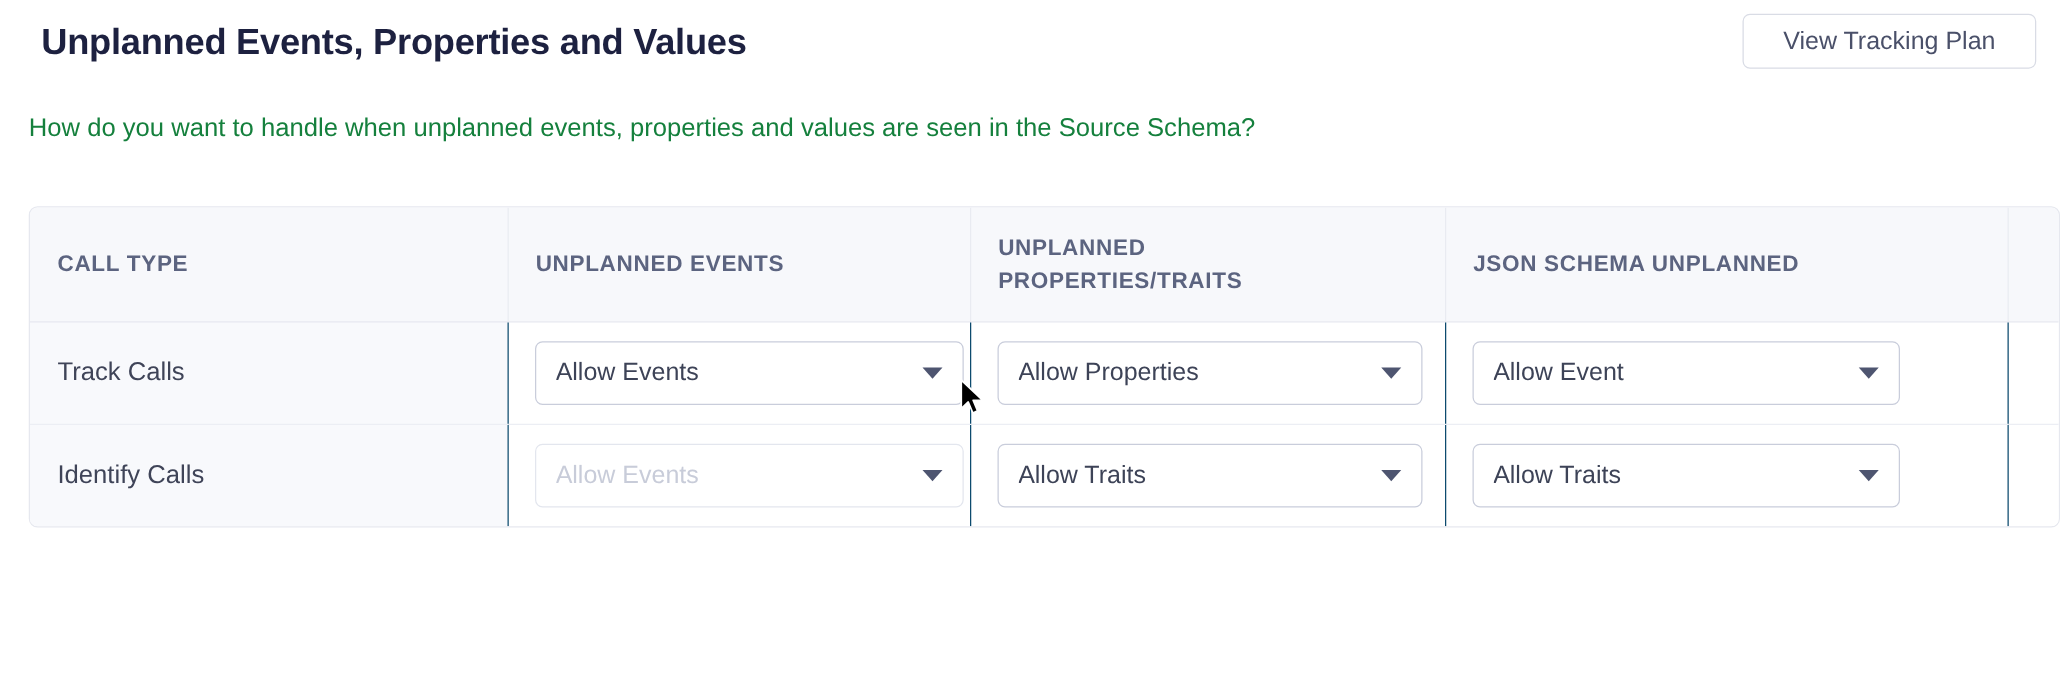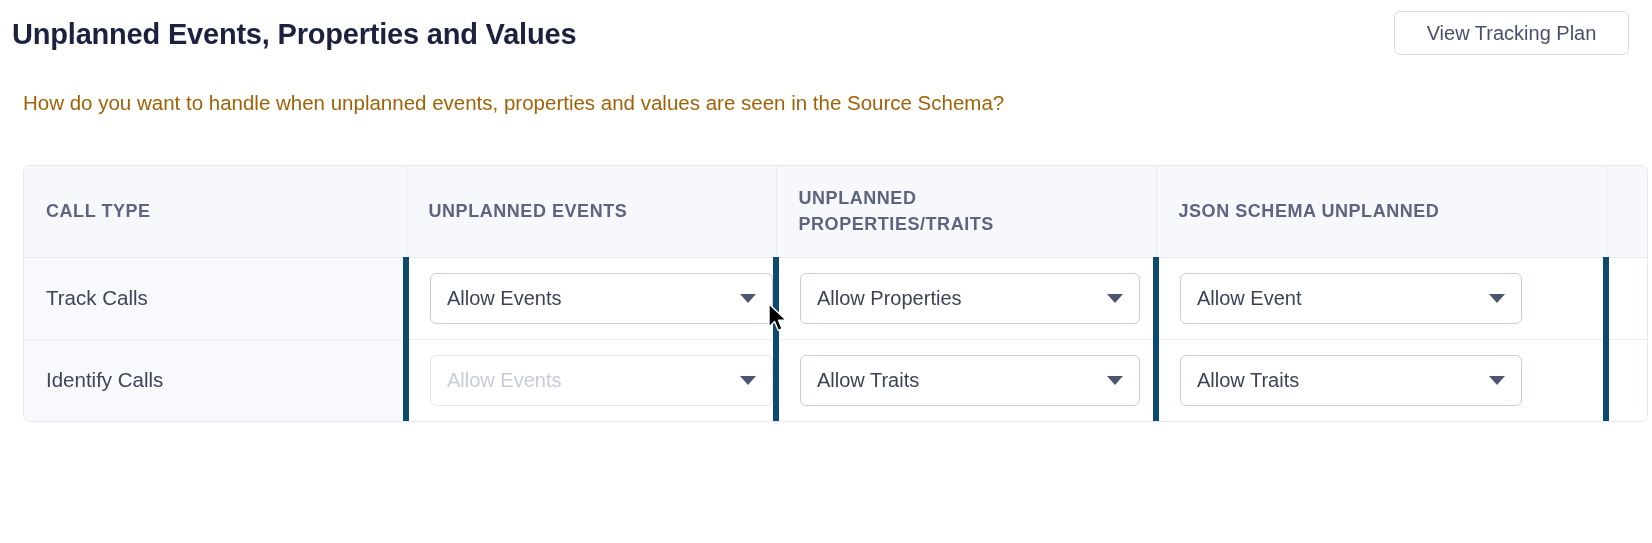--- a/index.html
+++ b/index.html
@@ -31,21 +31,21 @@
     left: 0;
     right: 0;
     height: 74px;
     display: flex;
     align-items: flex-start;
     justify-content: space-between;
   }
 
   .page-title {
     margin: 0;
-    padding-left: 12px;
+    padding-left: 33px;
     padding-top: 16px;
     font-size: 29px;
     line-height: 36px;
     font-weight: bold;
     color: #1d2140;
     letter-spacing: -0.2px;
     white-space: nowrap;
   }
 
   .view-plan-button {
@@ -68,21 +68,21 @@
     white-space: nowrap;
   }
 
   
   .subtitle {
     position: absolute;
     top: 88px;
     left: 23px;
     font-size: 20.5px;
     line-height: 30px;
-    color: #a16207;
+    color: #15803d;
     white-space: nowrap;
   }
 
   
   .table-wrap {
     position: absolute;
     top: 165px;
     left: 23px;
     width: 1625px;
     box-sizing: border-box;
@@ -120,21 +120,21 @@
   }
   thead th.last-head { border-right: 1px solid #e9ebf1; }
   thead th.spacer-head { border-right: none; padding: 0; }
 
   thead th .head-line { display: block; line-height: 26px; }
 
   tbody td {
     height: 82px;
     padding: 0;
     border-bottom: 1px solid #eceef4;
-    border-right: 6px solid #0c4a6e;
+    border-right: 1px solid #0c4a6e;
     background: #ffffff;
     box-sizing: border-box;
     vertical-align: middle;
   }
   tbody tr:last-child td { border-bottom: none; }
   tbody td.spacer-cell { border-right: none; background: #ffffff; }
 
   tbody td.call-type-cell {
     background: #f8f9fc;
     padding-left: 22px;

